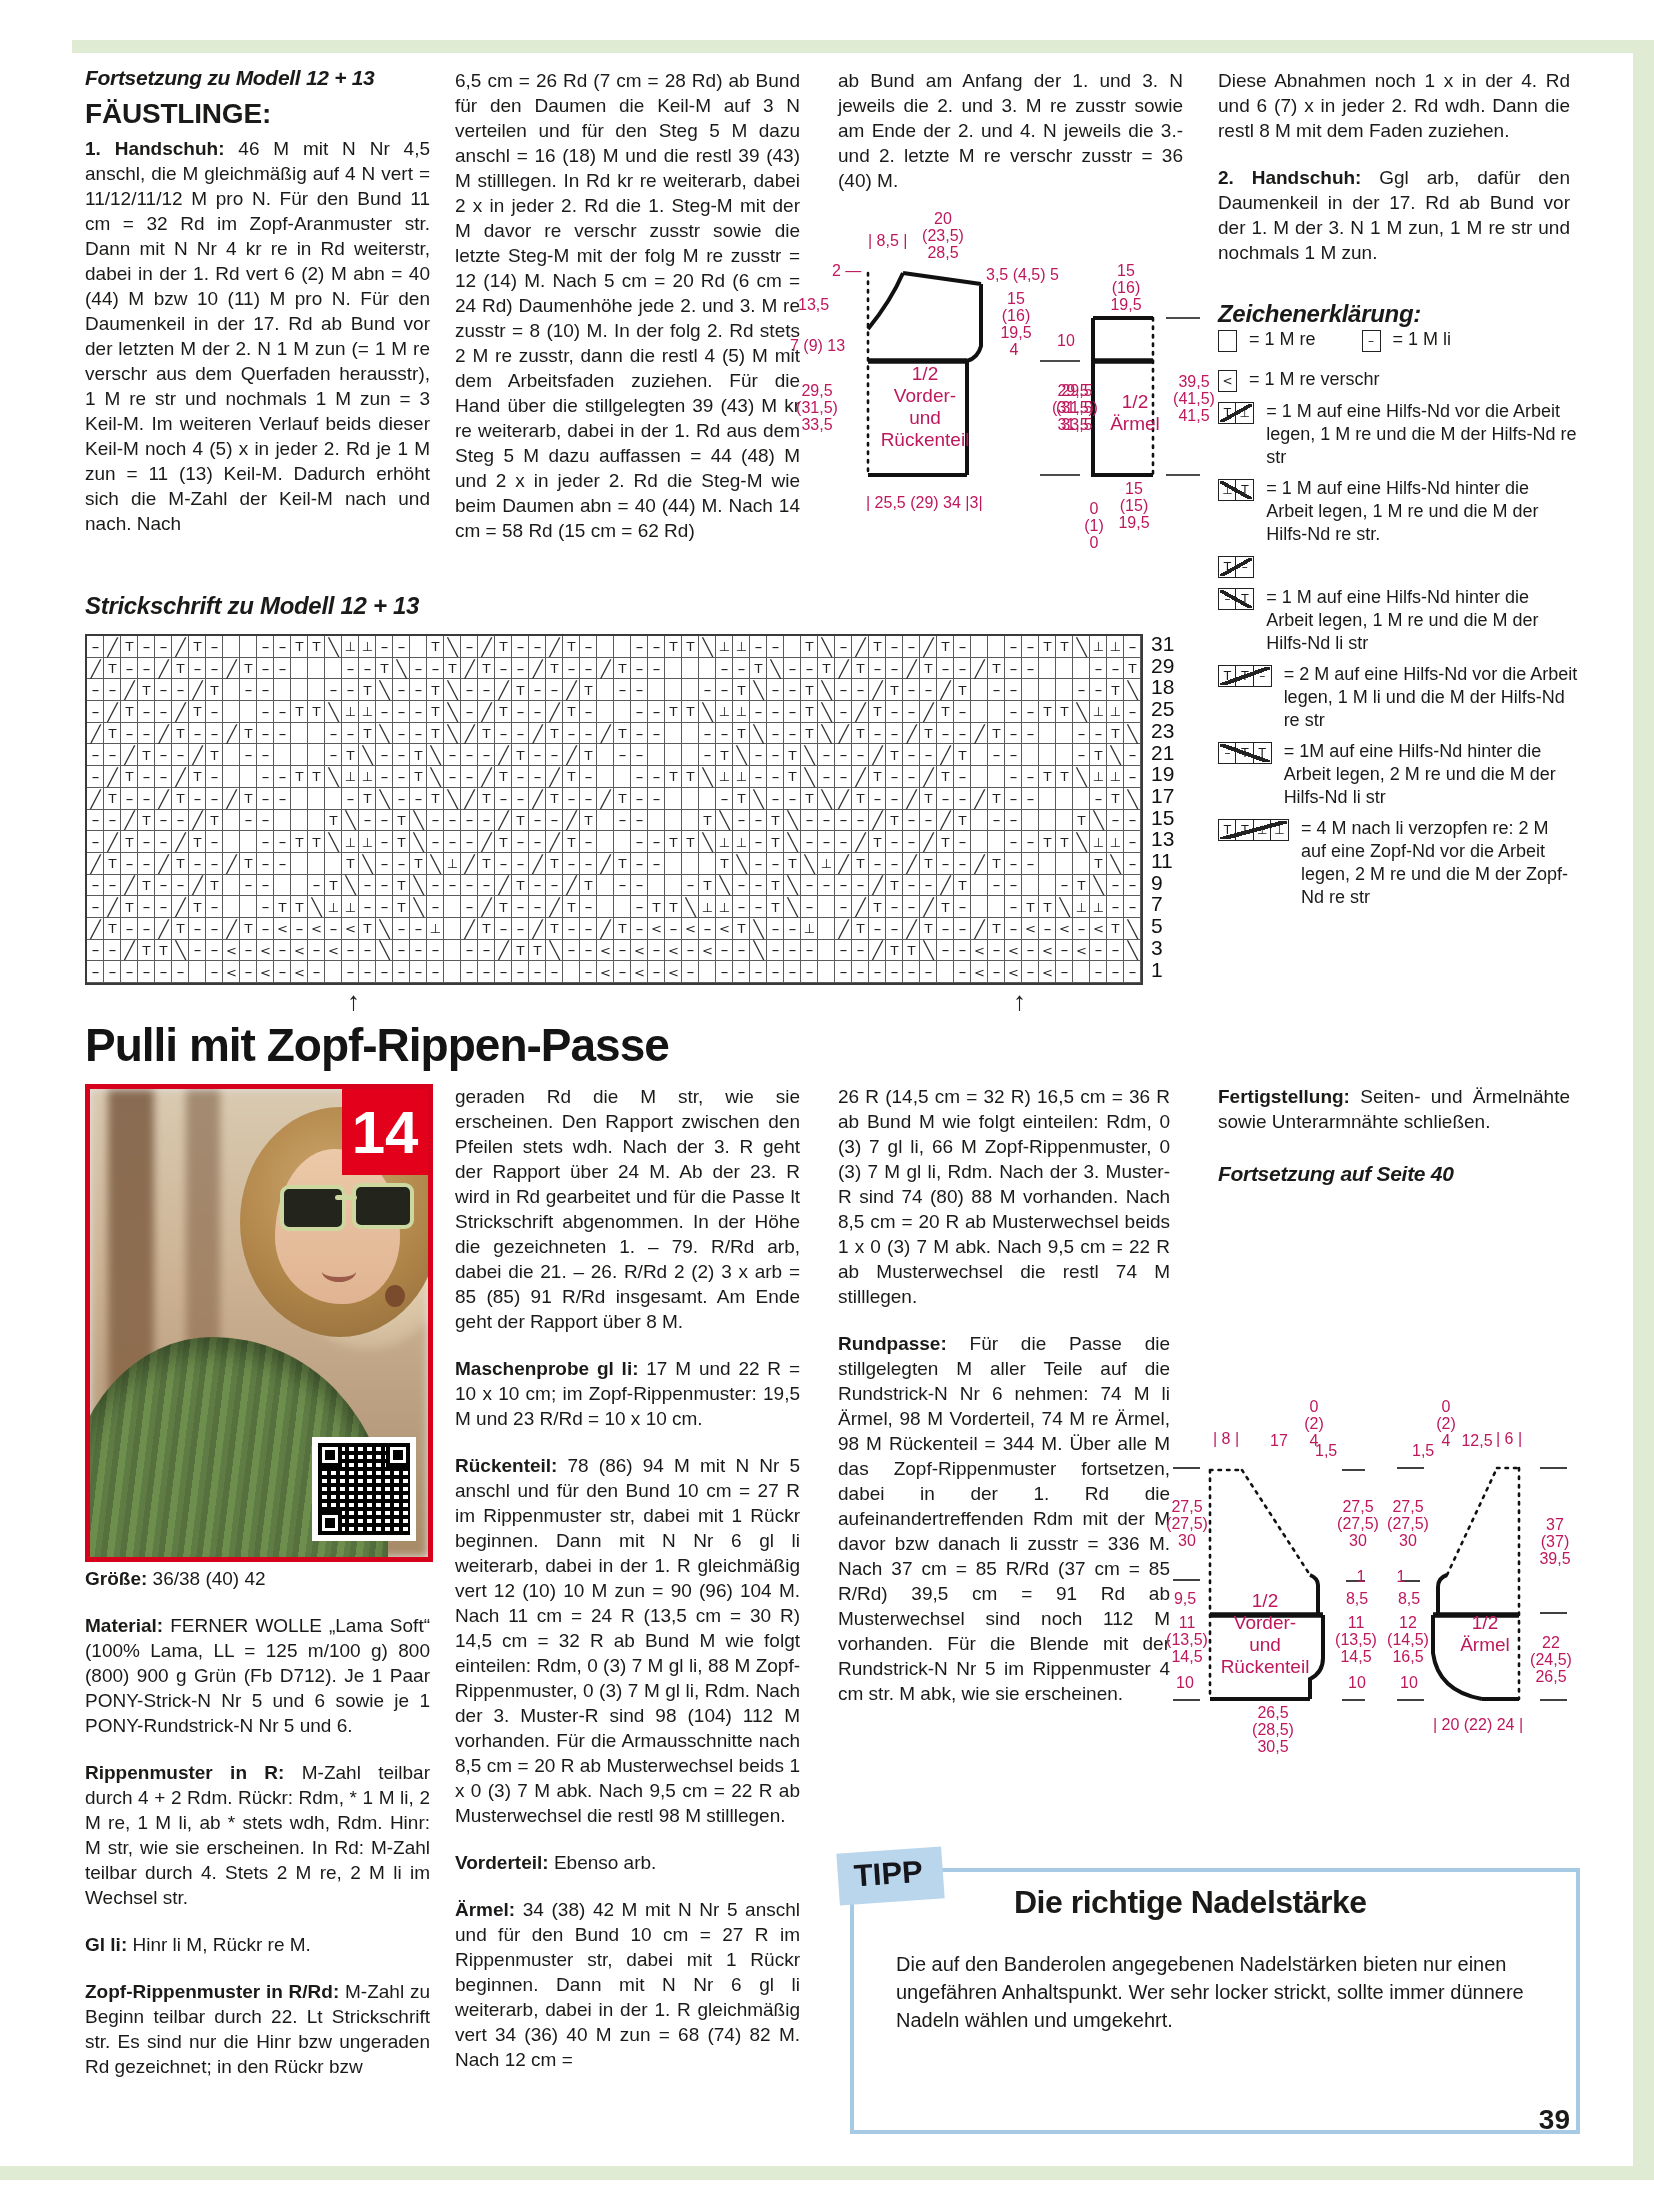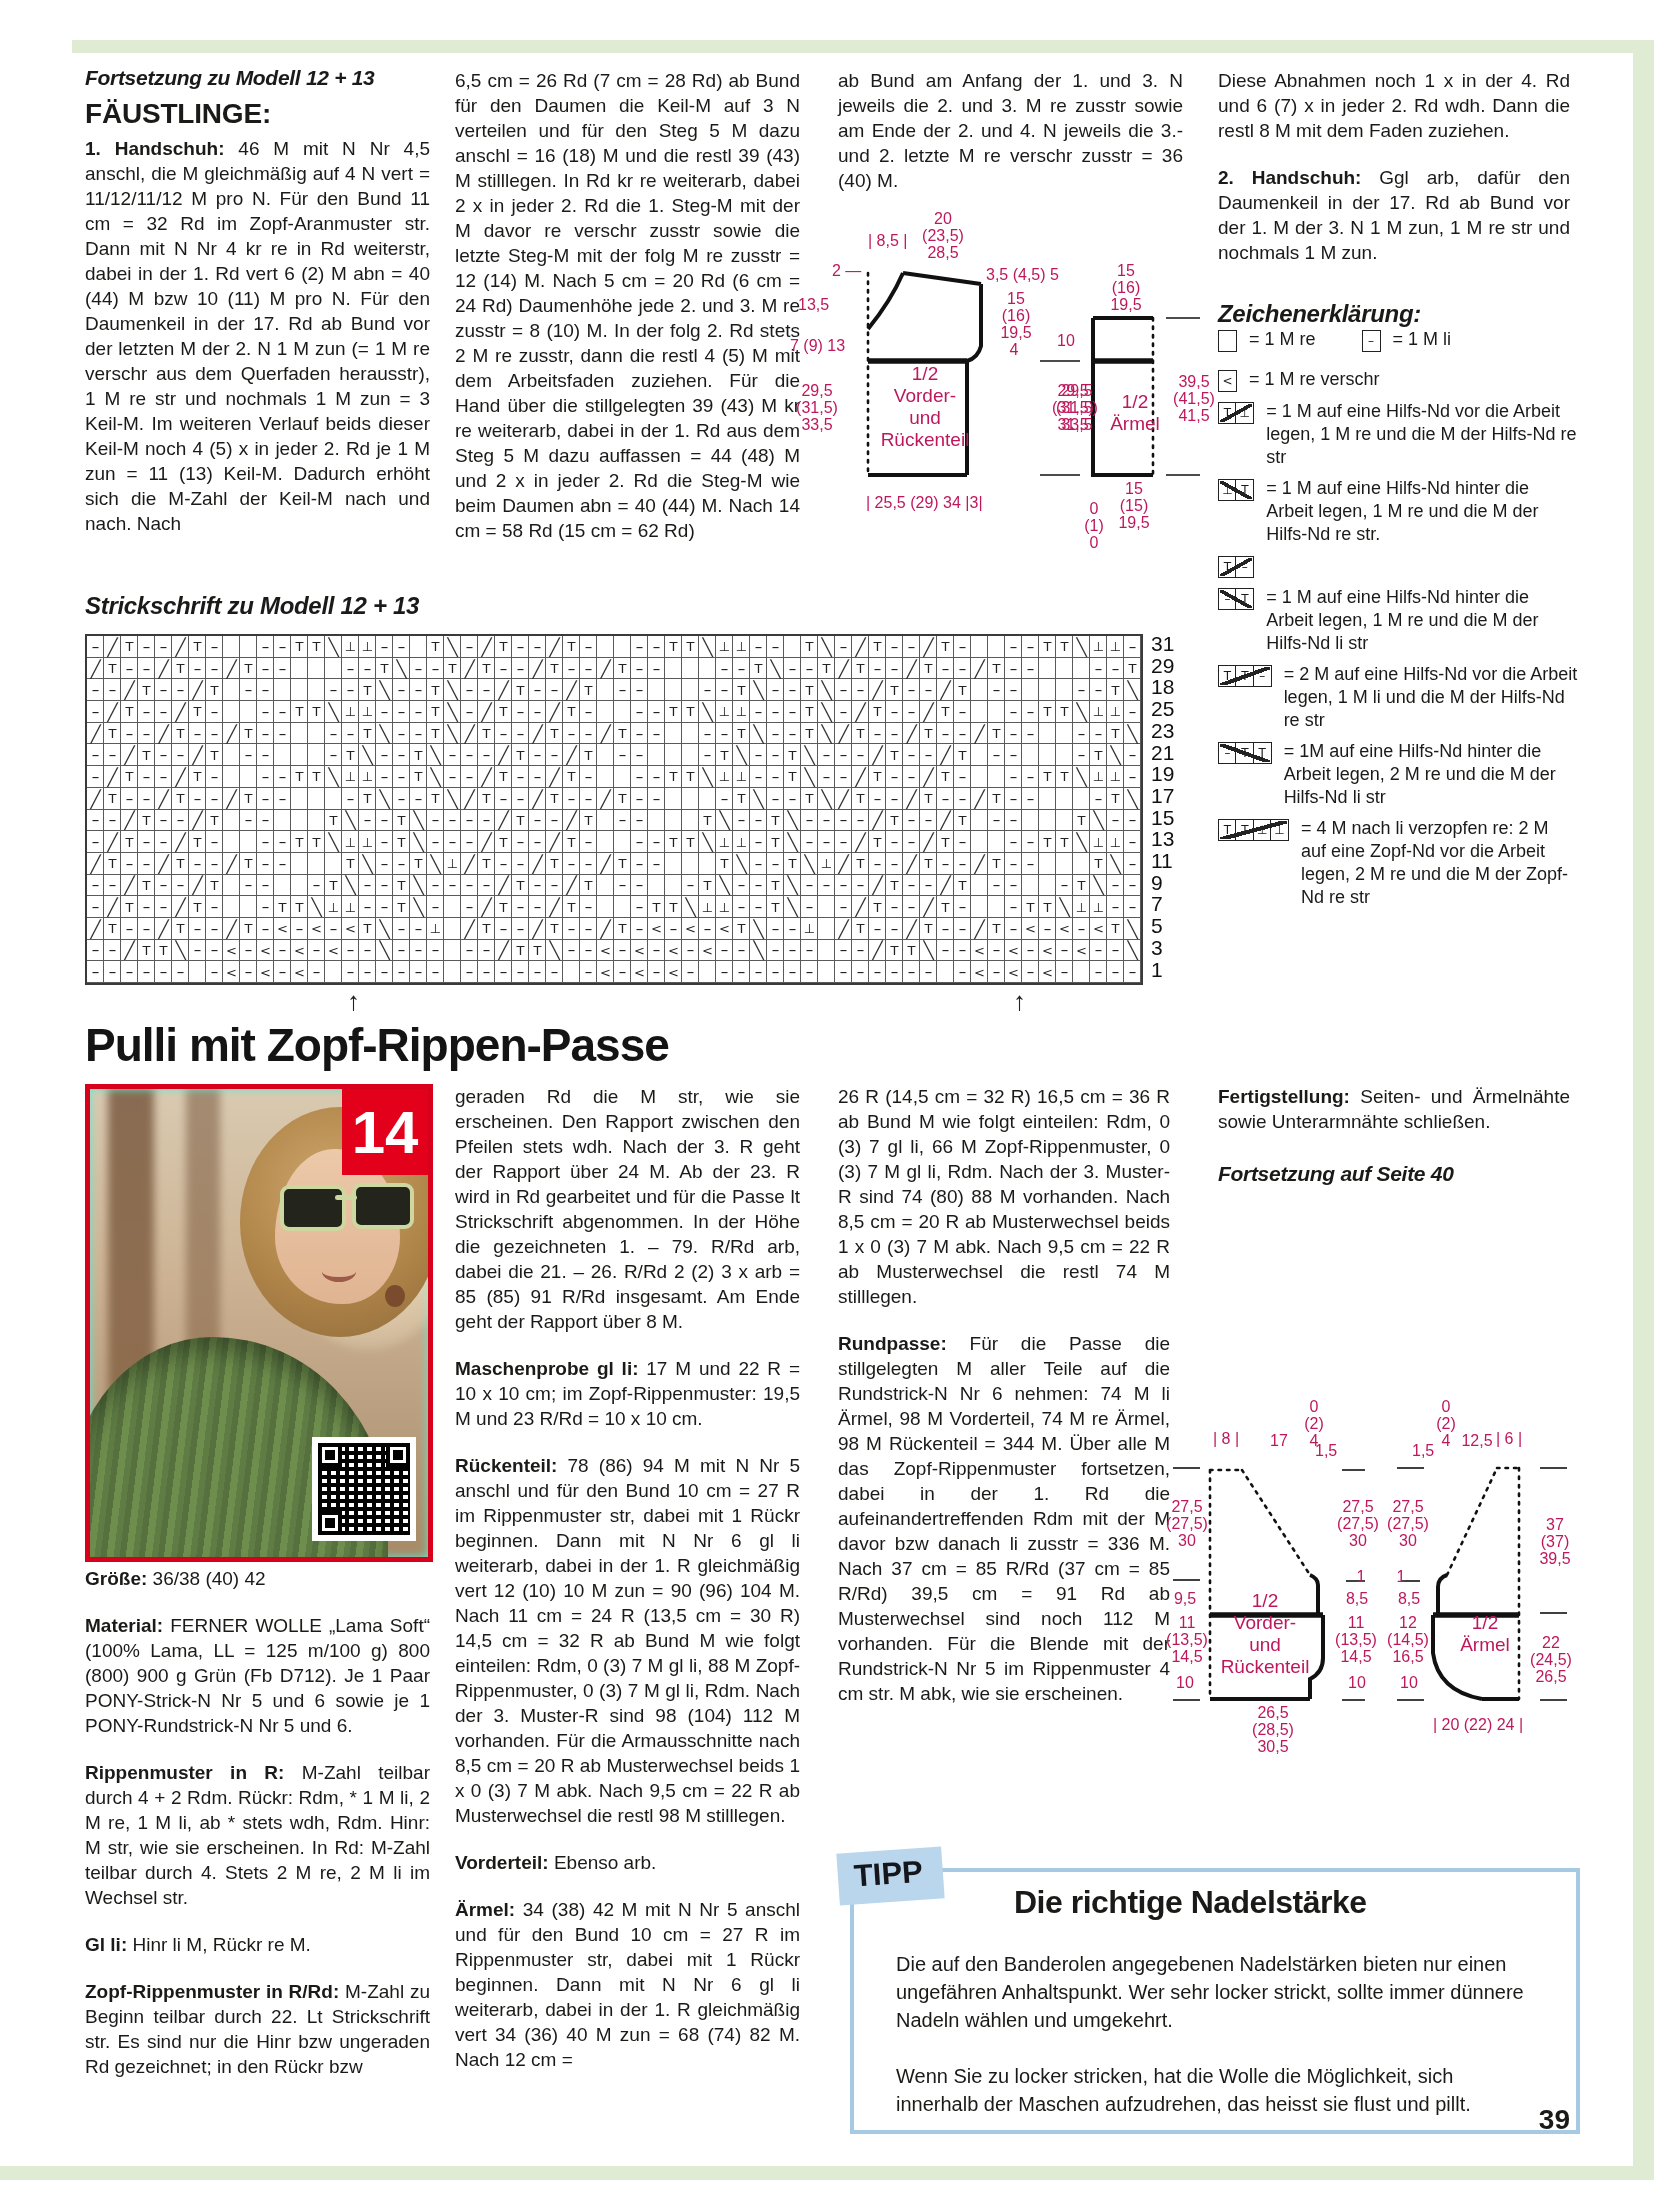--- a/index.html
+++ b/index.html
@@ -33,21 +33,21 @@
   .leg-sym.diagR::after{background:linear-gradient(to bottom left,transparent 45%,#222 45%,#222 57%,transparent 57%);}
   .leg-text{font-size:18px;line-height:23px;}
   
   .schem{position:absolute;}
   .schem svg{position:absolute;left:0;top:0;}
   .slabel{position:absolute;font-size:16px;line-height:17px;white-space:pre-line;color:#be185d;}
   .slabel.ctr{text-align:center;}
   .slabel.big{font-size:19px;line-height:22px;}
   
   #pulli-title{position:absolute;font-size:46px;font-weight:800;letter-spacing:-1px;color:#141414;}
-  #photo{position:absolute;border:5px solid #d8011c;background:#5eead4;overflow:hidden;}
+  #photo{position:absolute;border:5px solid #d8011c;background:#e5e5e5;overflow:hidden;}
   .ph-scene{position:absolute;inset:0;filter:blur(4px);}
   .ph-bg{position:absolute;inset:0;background:linear-gradient(180deg,#d9cab1 0%,#cdb394 40%,#b69c7c 75%,#a78a66 100%);}
   .ph-post{position:absolute;top:0;bottom:0;background:linear-gradient(180deg,#6d4c33,#8a6544);opacity:.75;}
   .ph-glow{position:absolute;border-radius:50%;background:radial-gradient(circle,#f3e6c8,rgba(243,230,200,0));}
   .ph-sweater{position:absolute;left:-20px;right:40px;bottom:-10px;height:230px;
       background:repeating-linear-gradient(97deg,#56713e 0 6px,#6e8e4d 6px 13px,#5f7c44 13px 19px);
       border-radius:45% 55% 0 0/70% 80% 0 0;box-shadow:inset 0 14px 24px rgba(0,0,0,.35);}
   .ph-hair{position:absolute;background:radial-gradient(circle at 45% 35%,#cda56c 0%,#b08549 55%,#8f6a3a 100%);border-radius:50%;}
   .ph-face{position:absolute;background:linear-gradient(180deg,#ecc9a9,#e0b492);border-radius:48% 52% 46% 54%/58% 58% 44% 44%;}
   .ph-lens{position:absolute;background:#23251c;border:4px solid #ccd89f;border-radius:9px;}
@@ -1384,19 +1384,18 @@
 26,5</div>
       <div class="slabel ctr" style="left: 266px; top: 358px; width: 104px;">| 20 (22) 24 |</div>
     </div>
 
   <div id="tipp" style="left:850px;top:1868px;width:722px;height:258px;">
     <div id="tipp-stem"></div>
     <div id="tipp-tab">TIPP</div>
     <div id="tipp-title">Die richtige Nadelstärke</div>
     <div class="tipp-body">
         <p>Die auf den Banderolen angegebenen Nadelstärken bieten nur einen ungefähren Anhaltspunkt. Wer sehr locker strickt, sollte immer dünnere Nadeln wählen und umgekehrt.</p>
-        <p>Wenn Sie zu locker stricken, hat die Wolle die Möglichkeit, sich innerhalb der Maschen aufzudrehen, das heisst sie flust und pillt.</p>
       </div>
   </div>
 
   <div id="pagenum" style="left:1500px;top:2104px;width:70px;text-align:right;">39</div>
 
 </div>
 
 </body></html>

